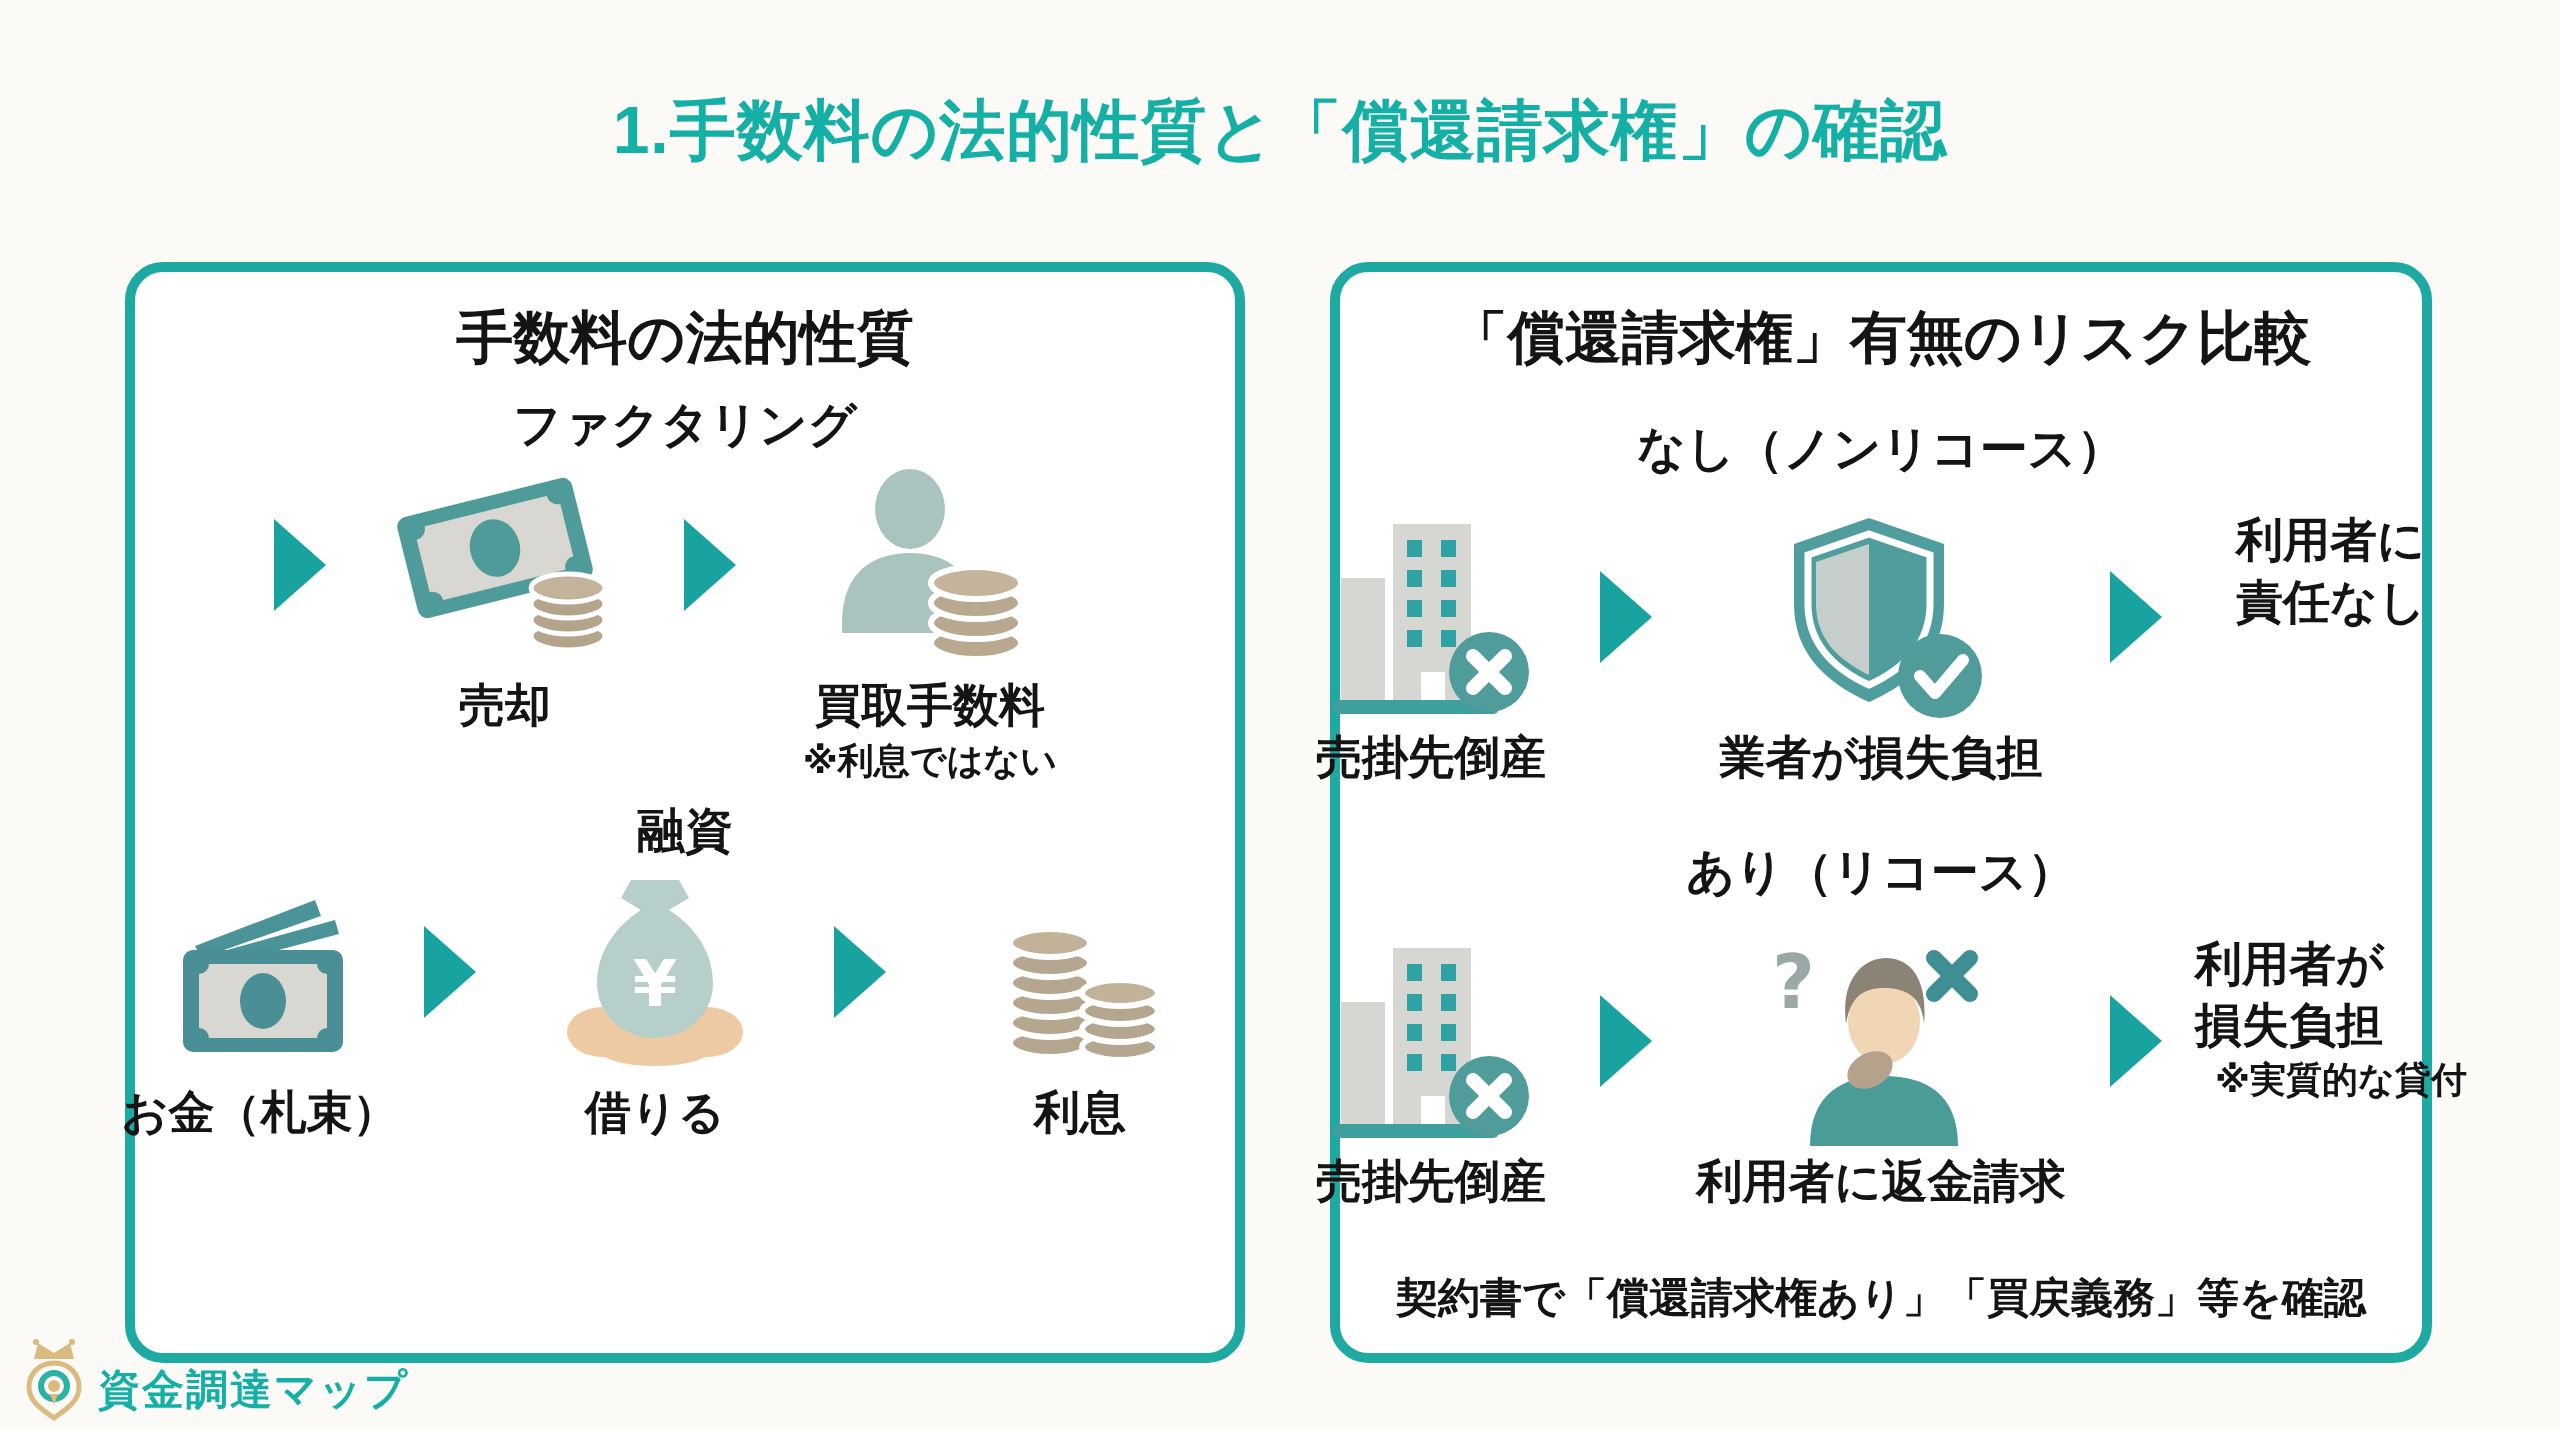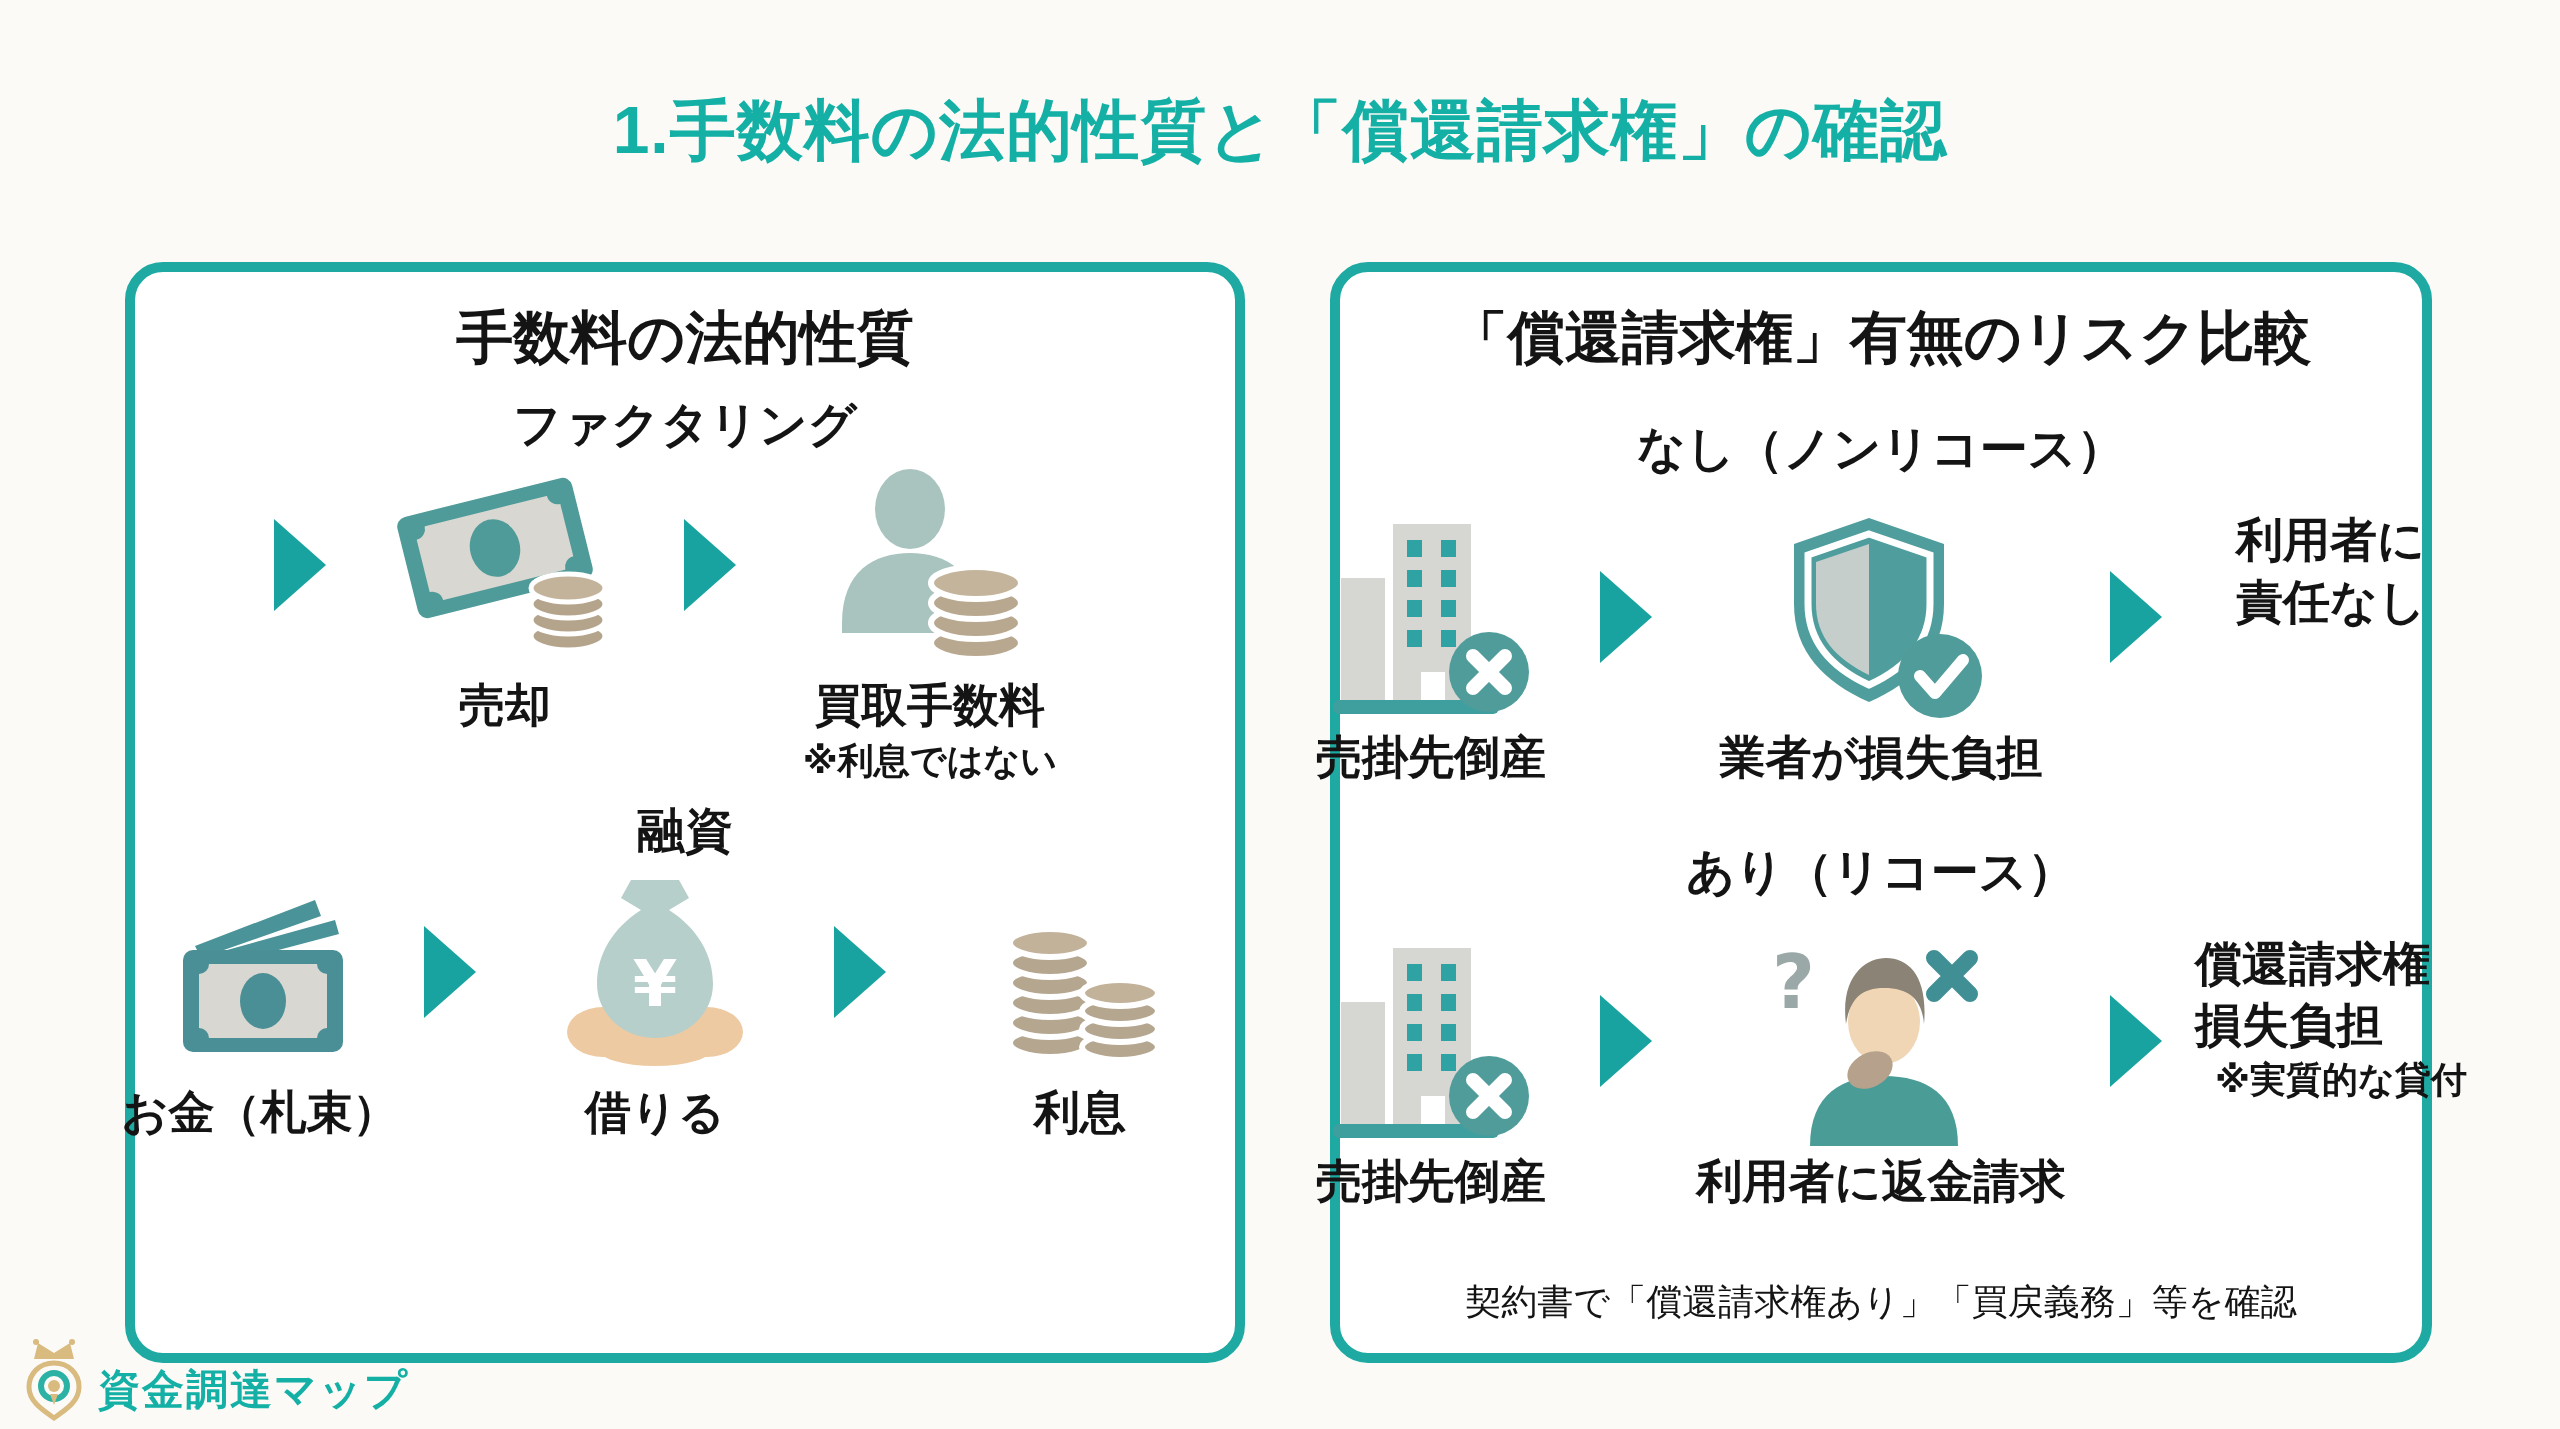--- a/index.html
+++ b/index.html
@@ -75,21 +75,21 @@
     white-space:pre-line;text-align:left;
   }
   .resultbox .note{align-self:center;margin-left:20px;}
 
   
   .w300{width:300px;} .w330{width:330px;} .w360{width:360px;}
   .w430{width:430px;} .w310{width:310px;}
 
   .panel-footer{
     margin-top:auto;margin-bottom:30px;
-    font-size:36px;font-weight:400;text-align:center;line-height:1.2;
+    font-size:42px;font-weight:700;text-align:center;line-height:1.2;
     padding:0 10px;
   }
 
   .logo{
     position:absolute;left:24px;bottom:4px;
     display:flex;align-items:flex-end;gap:14px;
   }
   .logo-text{
     font-size:42px;font-weight:bold;color:var(--accent);
     line-height:1;padding-bottom:14px;letter-spacing:2px;
@@ -345,21 +345,21 @@
       </div>
 
       <div class="arrowbox">
         <svg width="52" height="92" viewBox="0 0 52 92" aria-hidden="true">
             <polygon points="0,0 52,46 0,92" fill="#18a3a0"></polygon>
           </svg>
       </div>
 
       <div class="cell w310">
         <div class="resultbox">
-          <div class="bigtext">償還請求権
+          <div class="bigtext">利用者が
 損失負担</div>
           <div class="note">※実質的な貸付</div>
         </div>
       </div>
     </div>
 
     <div class="panel-footer">契約書で「償還請求権あり」「買戻義務」等を確認</div>
   </section>
 
   <div class="logo">

